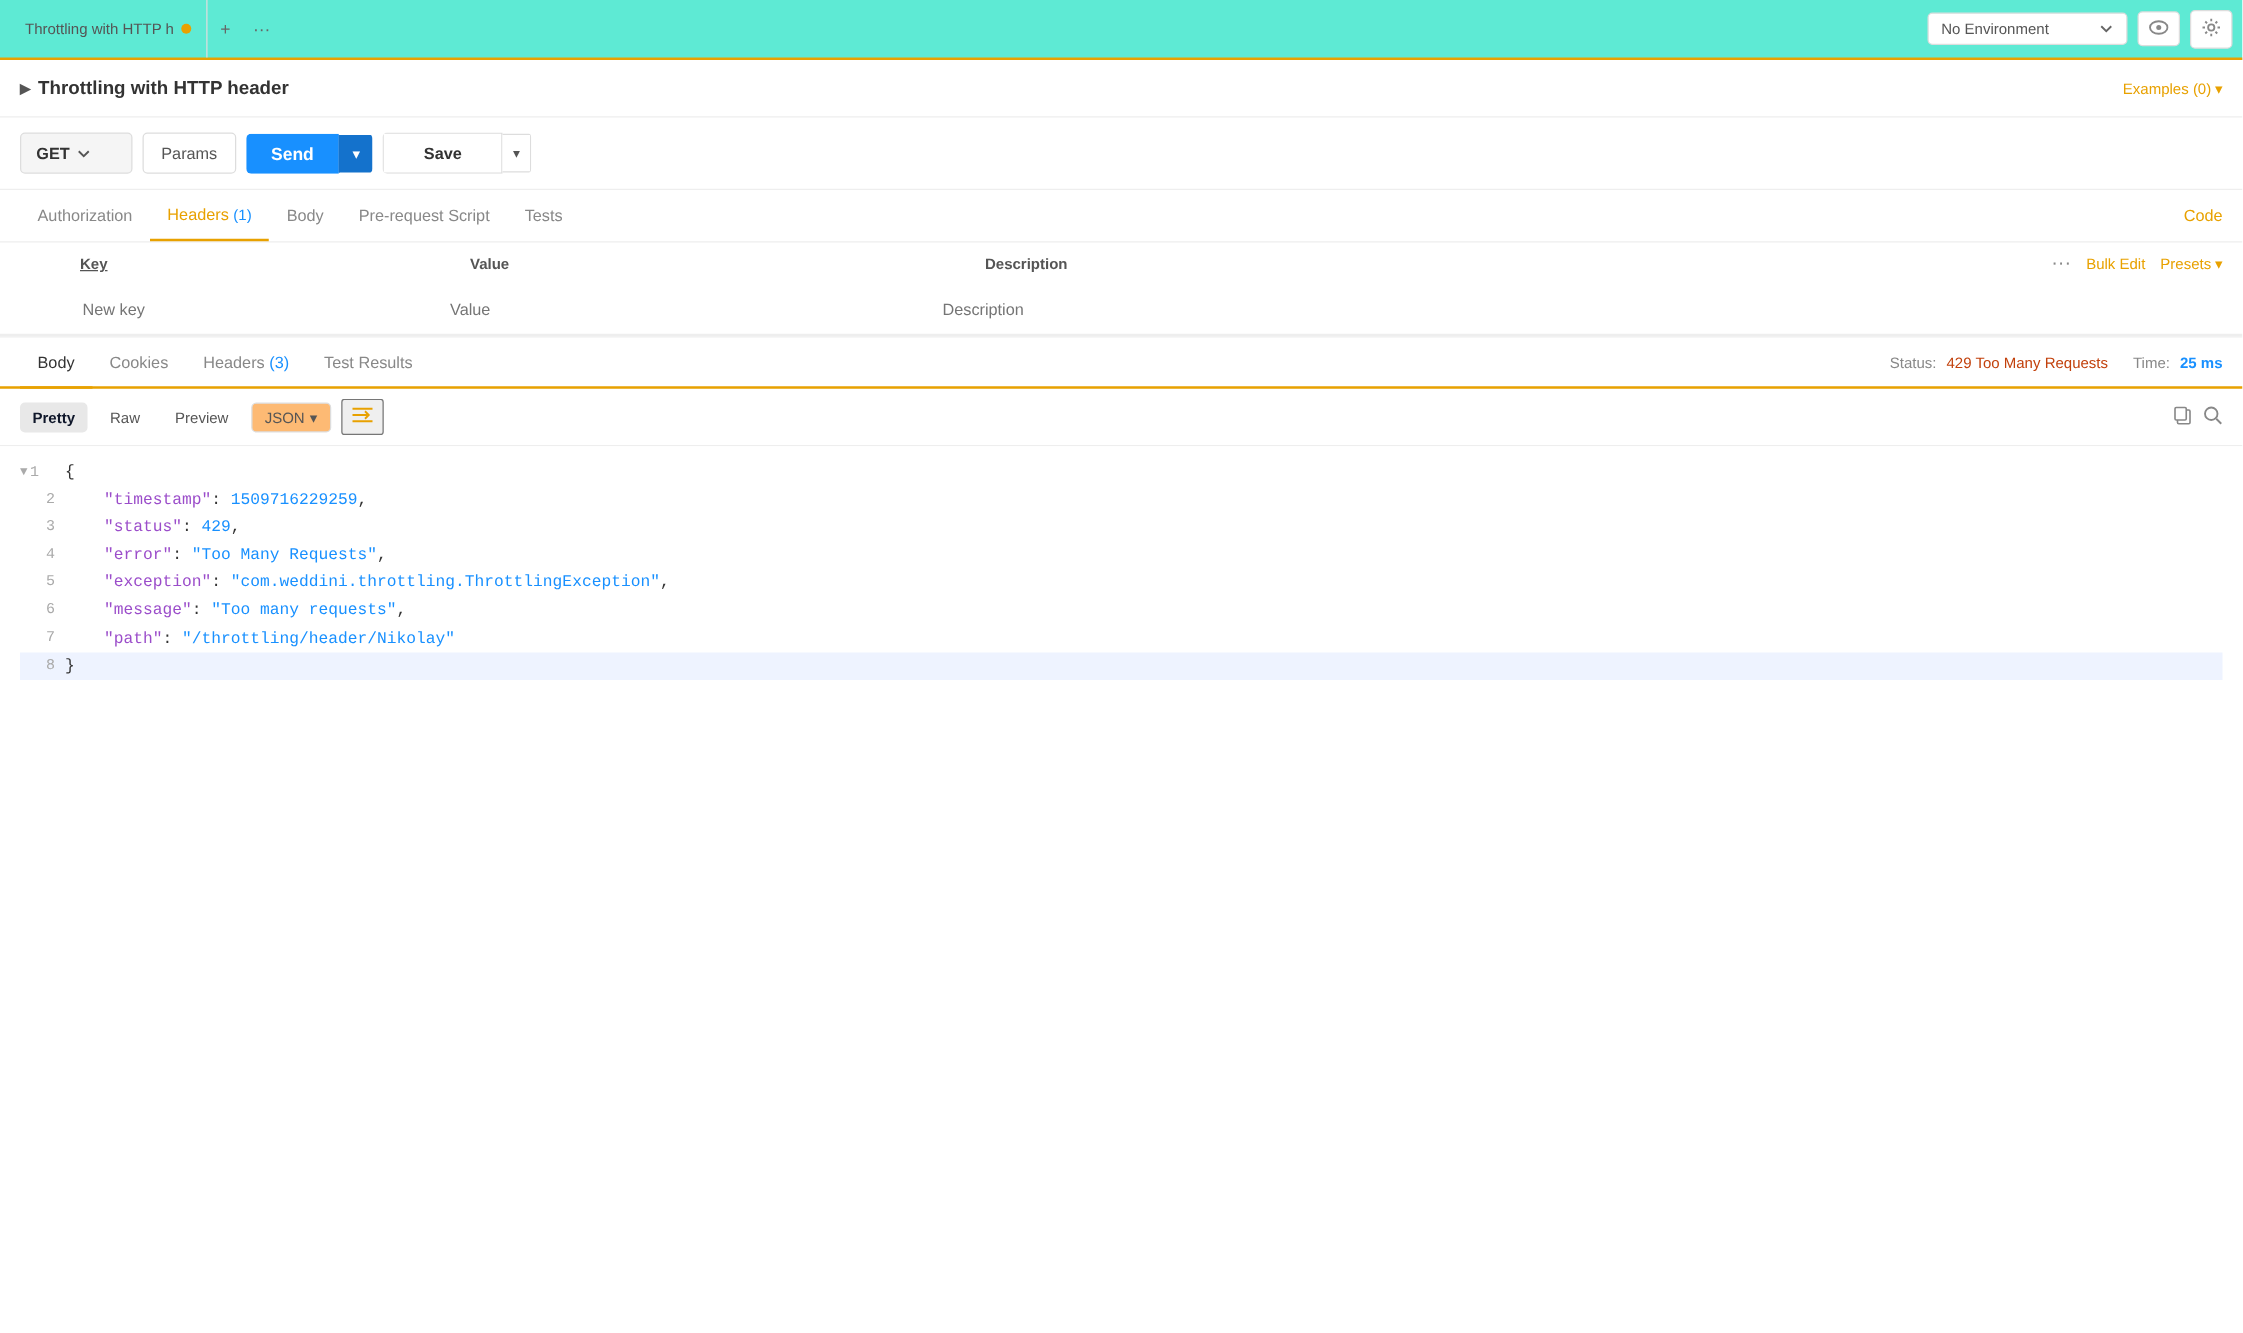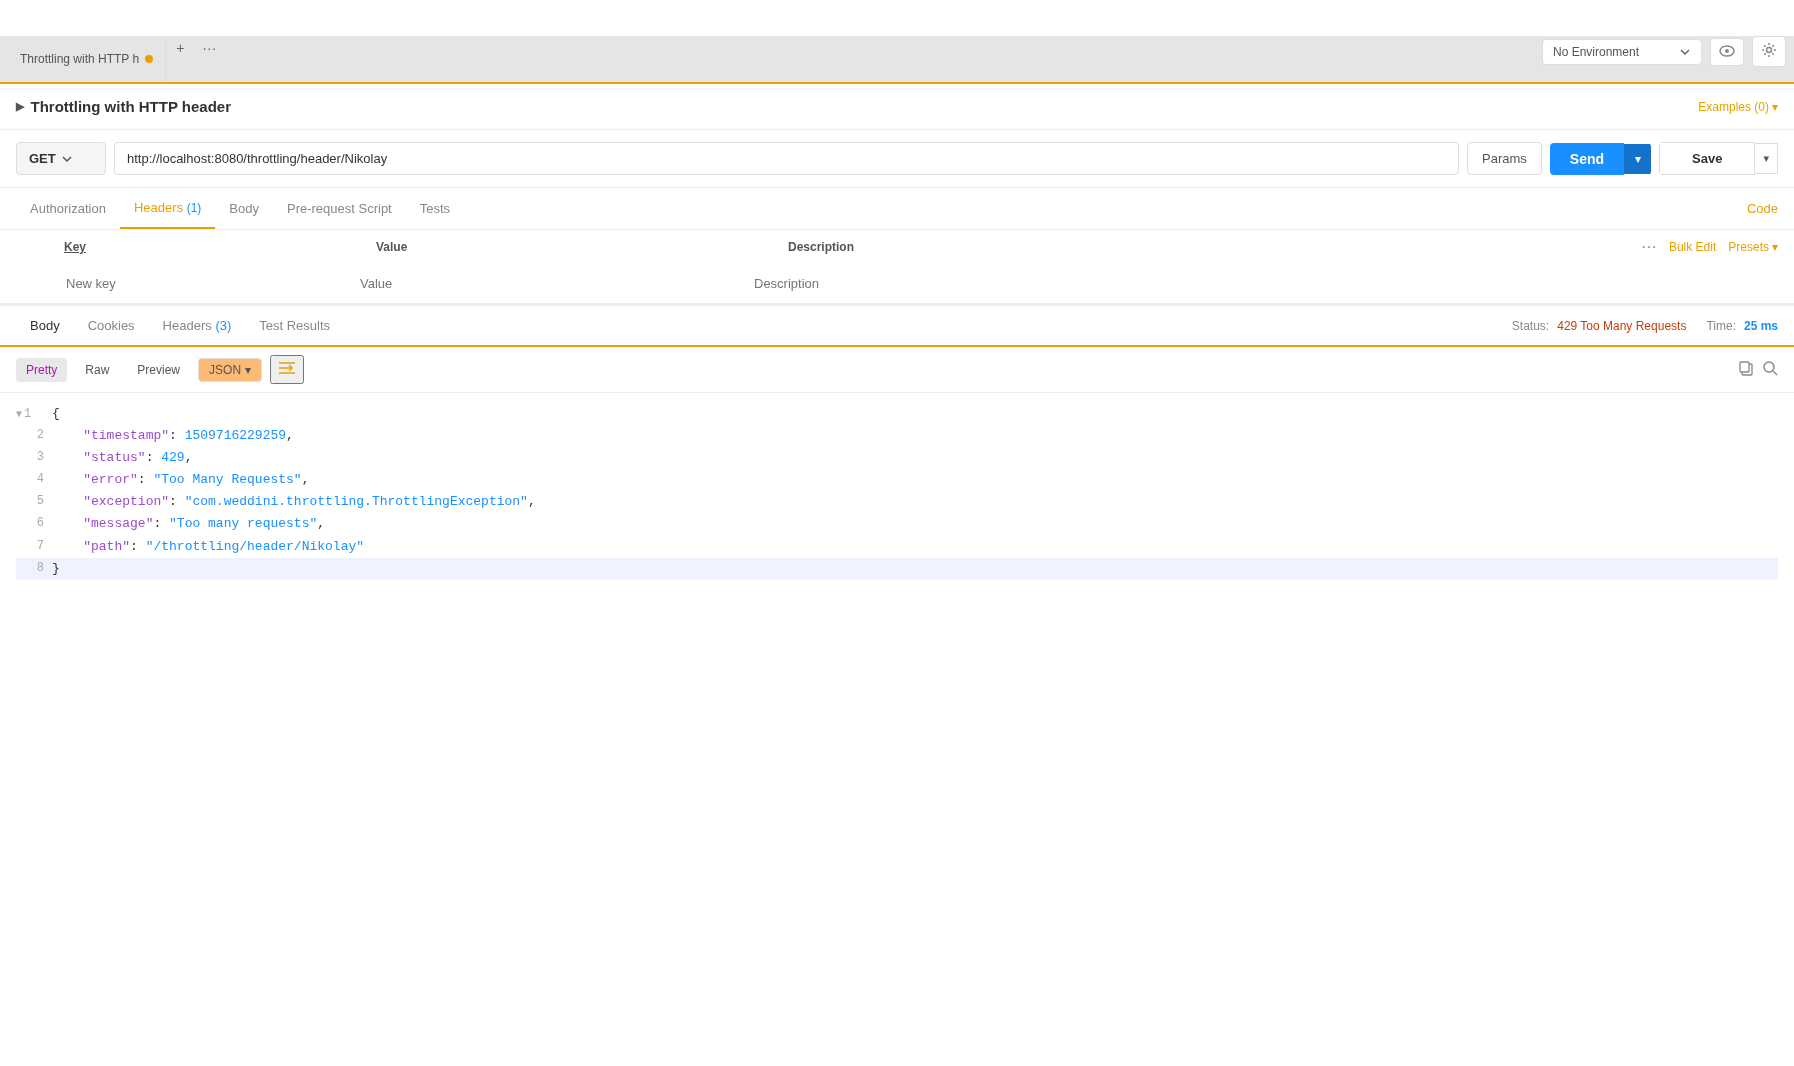--- a/index.html
+++ b/index.html
@@ -1,26 +1,25 @@
 <!DOCTYPE html>
 <html><head>
   <meta charset="utf-8">
   <style>
     * { box-sizing: border-box; margin: 0; padding: 0; }
     body { font-family: -apple-system, BlinkMacSystemFont, 'Segoe UI', sans-serif; background: #fff; font-size: 13px; color: #333; }
 
     
     .tab-bar {
       display: flex;
-      align-items: flex-start;
+      align-items: center;
       border-bottom: 2px solid #e8a100;
       padding: 0 8px;
       height: 48px;
-      background: #e5e5e5;
-      margin-top: 36px;
+      background: #5eead4;
     }
     .tab-item {
       display: flex;
       align-items: center;
       padding: 0 12px;
       height: 100%;
       font-size: 12px;
       color: #555;
       border-right: 1px solid #ddd;
       gap: 6px;
@@ -300,22 +299,22 @@
       padding: 5px 10px;
       border-radius: 4px;
       border: none;
       background: none;
       font-size: 12px;
       color: #555;
       cursor: pointer;
     }
     .view-btn.active {
       background: #e8e8e8;
-      font-weight: 400;
-      color: #a21caf;
+      font-weight: 700;
+      color: #0f172a;
     }
     .format-dropdown {
       display: flex;
       align-items: center;
       border: 1px solid #ddd;
       border-radius: 4px;
       padding: 4px 10px;
       font-size: 12px;
       color: #555;
       background: #fdba74;
@@ -418,21 +417,20 @@
   </div>
 </div>
 
 <div class="request-bar">
   <div class="method-dropdown">
     <span>GET</span>
     <svg width="10" height="8" viewBox="0 0 10 8">
         <path d="M1 2l4 4 4-4" stroke="#555" stroke-width="1.5" fill="none"></path>
       </svg>
   </div>
-  <input class="url-input" type="text" value="http://localhost:8080/throttling/header/Nikolay" style="">
   <button class="params-btn">Params</button>
   <div class="send-btn">
     <button class="send-main">Send</button>
     <button class="send-arrow">▾</button>
   </div>
   <div class="save-btn">
     <button class="save-main">Save</button>
     <button class="save-arrow">▾</button>
   </div>
 </div>

